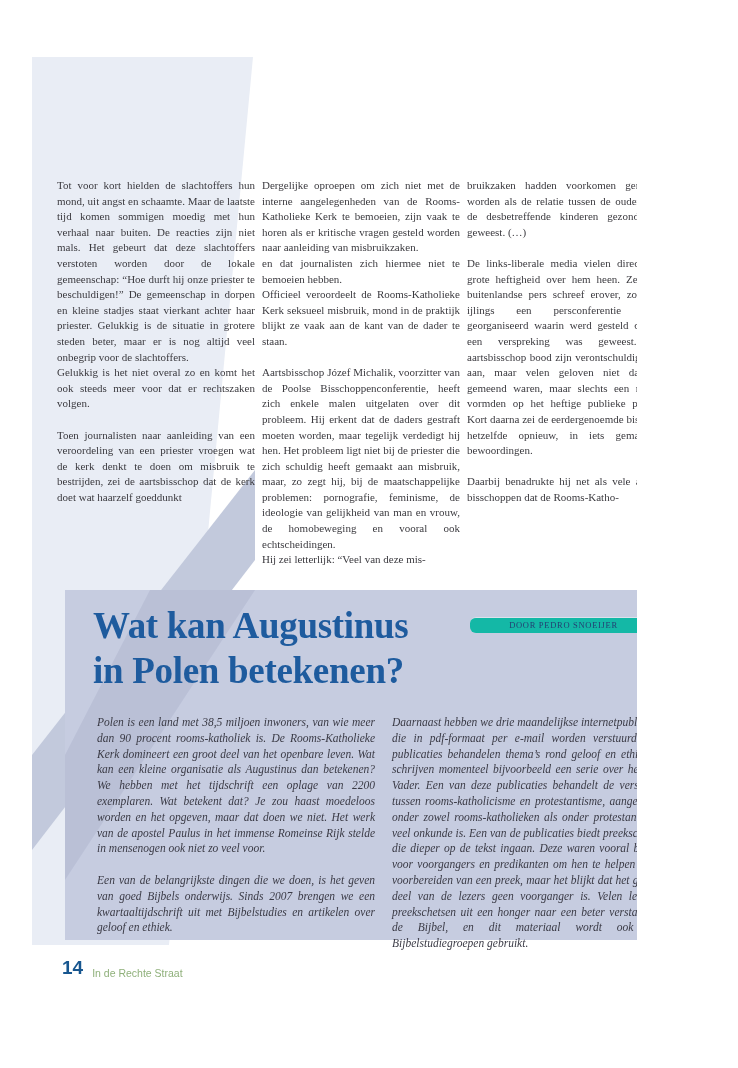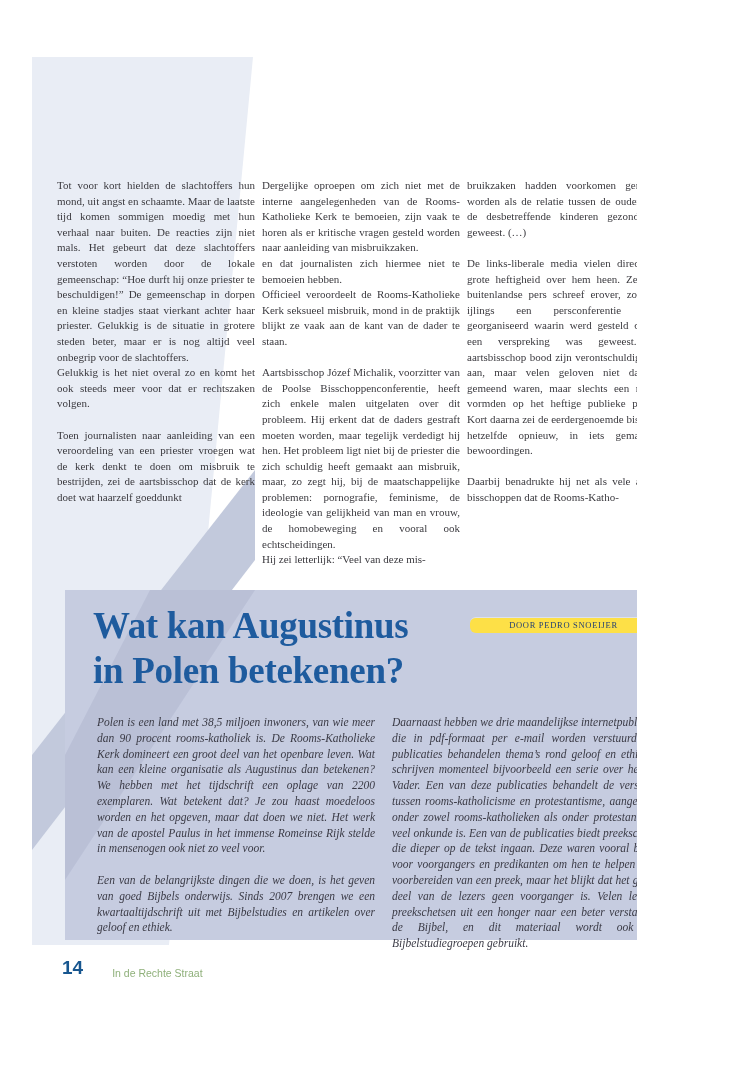--- a/index.html
+++ b/index.html
@@ -25,40 +25,40 @@
     background:#c6cce0;
   }
   .box-overlay{position:absolute;left:0;top:0;width:610px;height:350px;pointer-events:none;}
   .box-title{
     position:absolute;left:28px;top:13px;margin:0;
     font-size:37px;line-height:45px;font-weight:bold;color:#1e5b9e;
     letter-spacing:-0.3px;white-space:pre-line;font-family:"Liberation Serif", serif;
   }
   .byline-bar{
     position:absolute;left:405px;top:27px;width:187px;height:15px;
-    background:#fde047;border-top:1px solid #dde1ec;
+    background:#14b8a6;border-top:1px solid #dde1ec;
     text-align:center;line-height:15px;
     font-size:8.5px;letter-spacing:0.7px;color:#243f73;border-radius:6px;
   }
   .box-col{
     position:absolute;top:121px;width:286px;
     font-size:11.5px;line-height:15.8px;color:#3a3a45;text-align:justify;
   }
   .box-col p{margin:4px;font-style:italic;}
   .box-col .para-gap{margin-top:15.8px !important;}
   .box-col-left{left:28px;}
   .box-col-right{left:323px;}
   
   .footer{
     position:absolute;left:62px;top:957px;
     display:flex;align-items:flex-end;gap:9px;
     font-family:"Liberation Sans", sans-serif;
   }
   .page-number{font-size:19px;font-weight:bold;color:#17568f;}
-  .magazine-title{font-size:10.5px;color:#8fb07a;margin-left:20px;}
+  .magazine-title{font-size:10.5px;color:#8fb07a;}
 </style>
 </head>
 <body>
 
 <div class="page">
 
   <svg class="bg-svg" viewBox="0 0 738 1068" xmlns="http://www.w3.org/2000/svg">
     <polygon points="32,57 253,57 169,945 32,945" fill="#e9edf5"></polygon>
     <polygon points="255,470 255,560 32,850 32,755" fill="#c2c9dc"></polygon>
   </svg>

